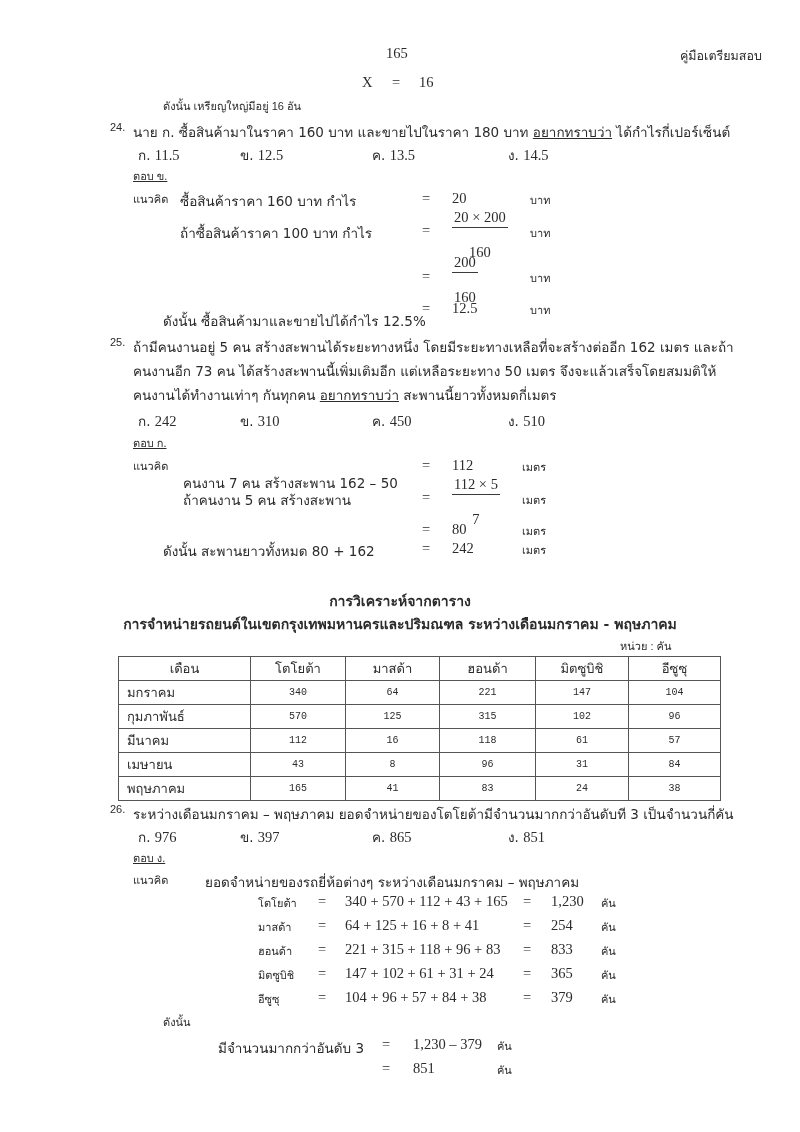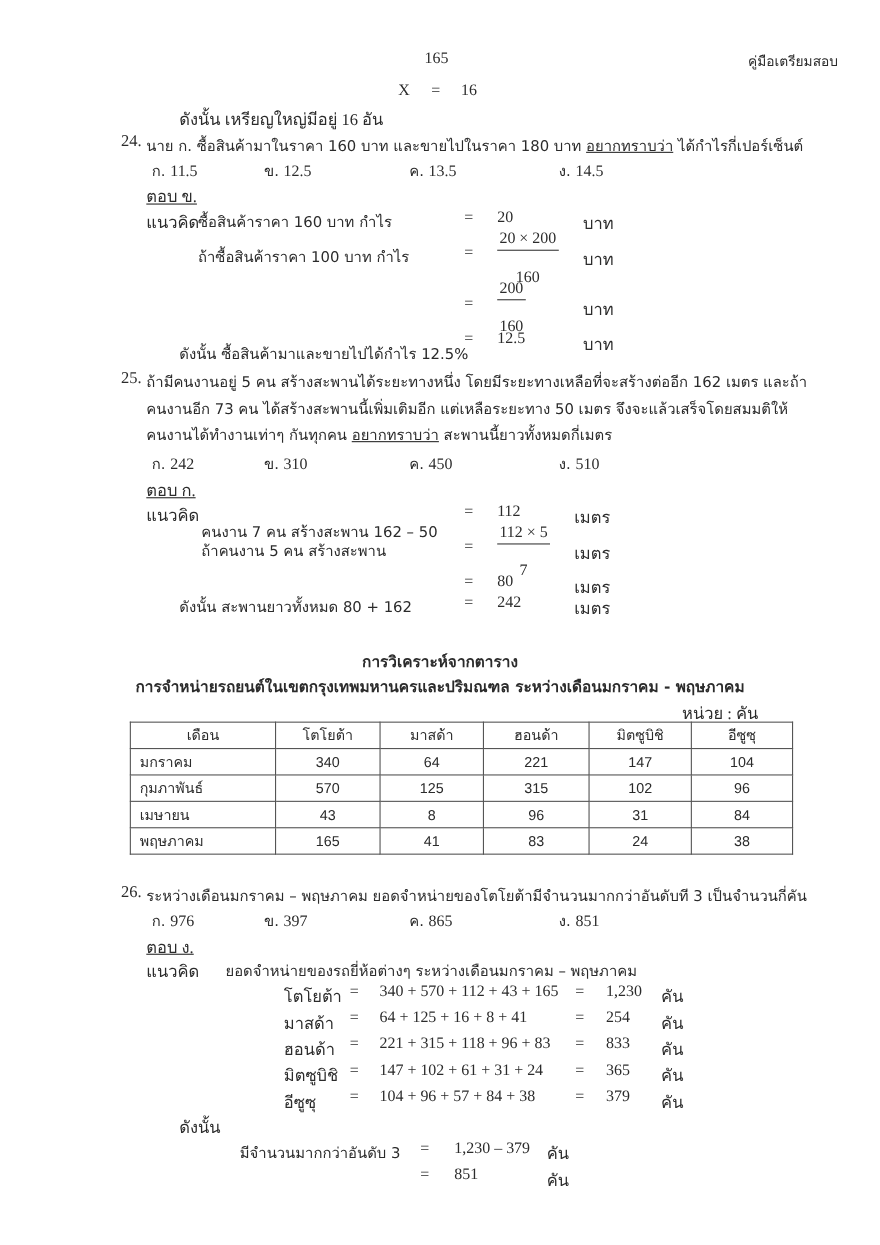--- a/index.html
+++ b/index.html
@@ -18,22 +18,22 @@
   .page {
     position: absolute;
     left: 0; top: 0;
     width: 800px;
     height: 1132px;
   }
   .abs { position: absolute; white-space: nowrap; }
 
   
   .th {
-    font-family: Liberation Serif, serif;
-    font-size: 15px;
+    font-family: Liberation Sans, sans-serif;
+    font-size: 11px;
     letter-spacing: 0px;
   }
   .num {
     font-family: "Liberation Serif", "DejaVu Serif", serif;
     font-size: 14.5px;
   }
   .mix {
     font-family: "DejaVu Sans", "Liberation Sans", sans-serif;
     font-size: 13.5px;
   }
@@ -84,22 +84,22 @@
     font-size: 13px;
     font-weight: normal;
     text-align: center;
     padding: 0 4px;
   }
   table.data td.monthcell {
     text-align: left;
     padding-left: 8px;
   }
   table.data td.numcell {
-    font-family: Liberation Sans, sans-serif;
-    font-size: 13px;
+    font-family: Liberation Mono, monospace;
+    font-size: 10px;
   }
 </style>
 </head>
 <body>
 
 <div class="page">
 
   <div class="abs pageno" style="left:386px; top:45px;">165</div>
   <div class="abs hdr-right" style="left:680px; top:46px;">คู่มือเตรียมสอบ</div>
 
@@ -251,20 +251,28 @@
       </tr>
       <tr>
         <td class="monthcell">กุมภาพันธ์</td>
         <td class="numcell">570</td>
         <td class="numcell">125</td>
         <td class="numcell">315</td>
         <td class="numcell">102</td>
         <td class="numcell">96</td>
       </tr>
       <tr>
+        <td class="monthcell">มีนาคม</td>
+        <td class="numcell">112</td>
+        <td class="numcell">16</td>
+        <td class="numcell">118</td>
+        <td class="numcell">61</td>
+        <td class="numcell">57</td>
+      </tr>
+      <tr>
         <td class="monthcell">เมษายน</td>
         <td class="numcell">43</td>
         <td class="numcell">8</td>
         <td class="numcell">96</td>
         <td class="numcell">31</td>
         <td class="numcell">84</td>
       </tr>
       <tr>
         <td class="monthcell">พฤษภาคม</td>
         <td class="numcell">165</td>

